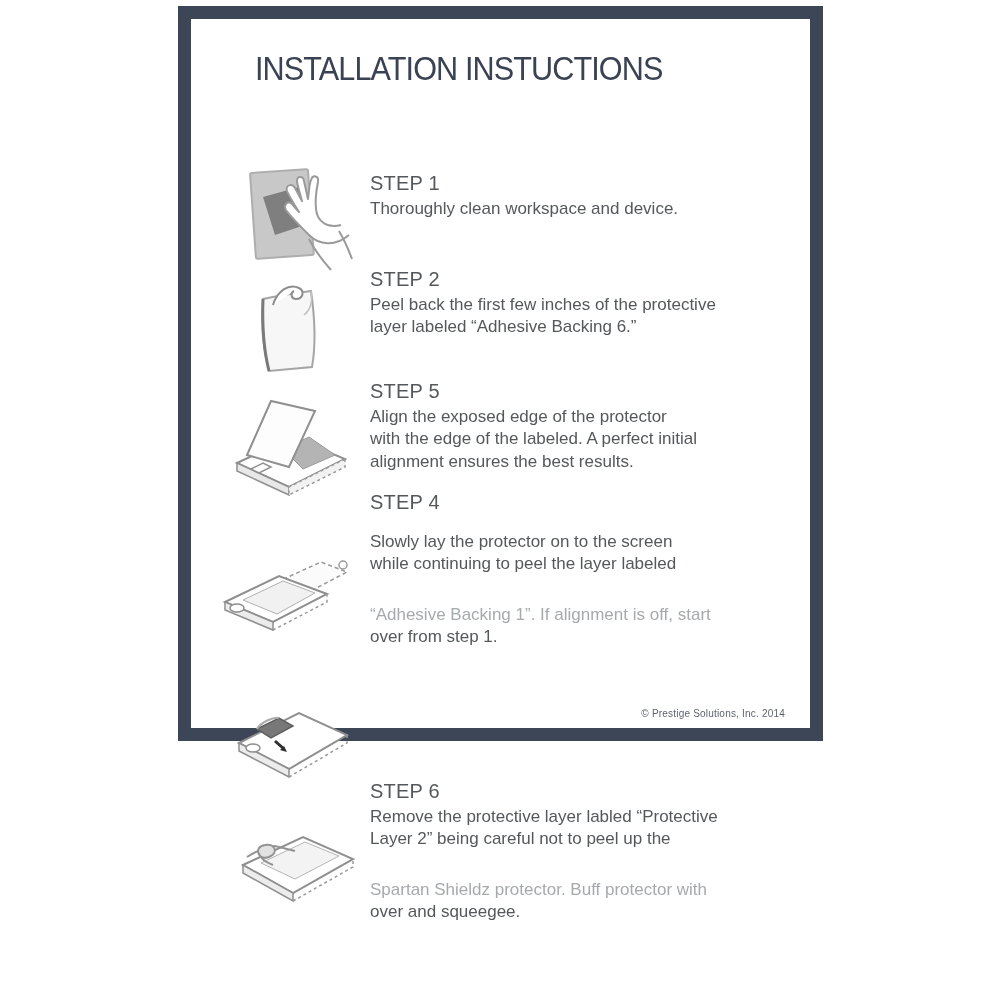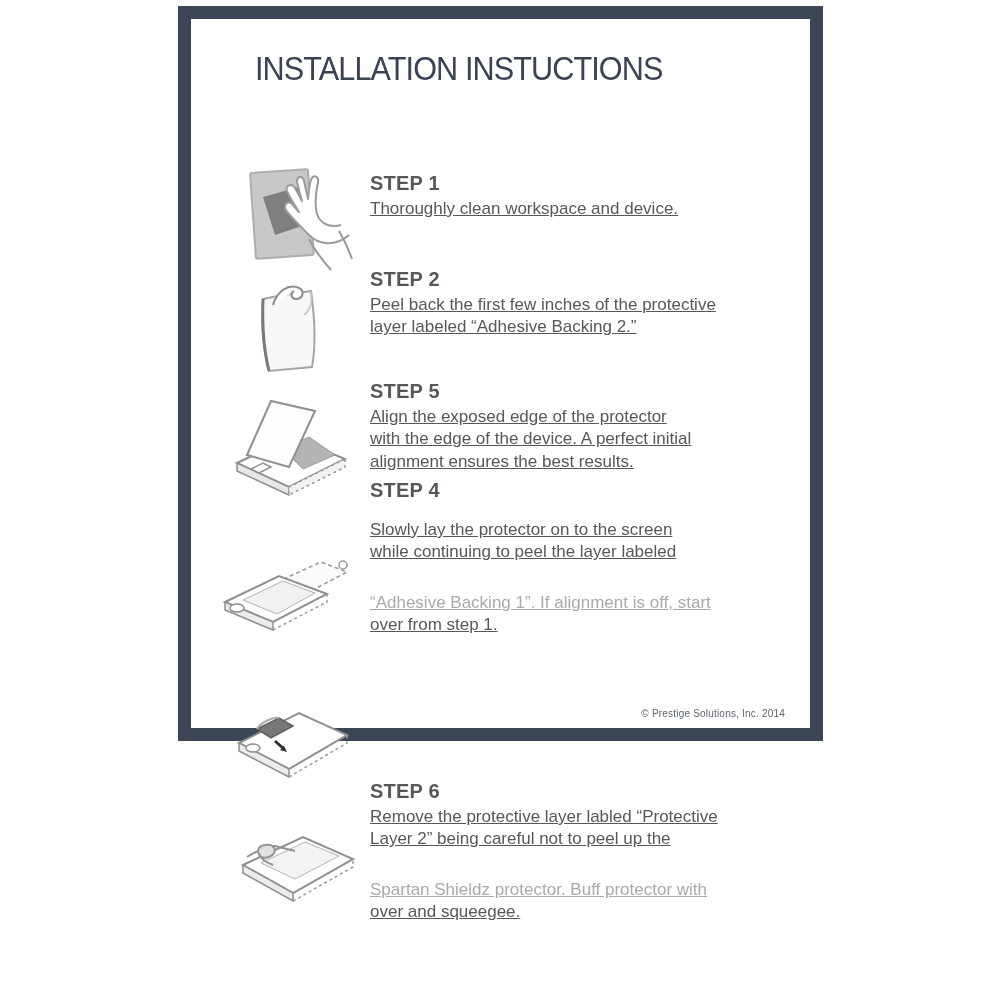--- a/index.html
+++ b/index.html
@@ -14,25 +14,25 @@
     position:absolute;left:178px;top:6px;width:645px;height:735px;
     box-sizing:border-box;border:13px solid var(--frame);background:#fff;
   }
   .doc-title{
     position:absolute;left:64px;top:30px;margin:0;
     font-size:34px;font-weight:400;letter-spacing:-1px;color:var(--title);
     transform:scaleX(.9);transform-origin:0 50%;white-space:nowrap;
   }
   .step{position:absolute;left:179px;width:420px;}
   .step h2{
-    margin:0 0 3px 0;font-size:20px;font-weight:700;color:var(--text);letter-spacing:.2px;
+    margin:0 0 3px 0;font-size:20px;font-weight:400;color:var(--text);letter-spacing:.2px;
   }
   .step.gap h2{margin-bottom:17px;}
   .step p{
-    margin:0;font-size:17px;line-height:22.4px;color:var(--text);white-space:nowrap;text-decoration:underline;
+    margin:0;font-size:17px;line-height:22.4px;color:var(--text);white-space:nowrap;
   }
   .step p.faded{color:var(--faded);margin-top:28px;}
   .icon{position:absolute;}
   .icon svg{display:block;}
   .footer{
     position:absolute;right:25px;bottom:9px;margin:0;
     font-size:10px;color:var(--footer);letter-spacing:.2px;
   }
 </style>
 </head>
@@ -63,52 +63,52 @@
       <svg width="85" height="95" viewBox="0 0 85 95">
         <path d="M14,20 C30,16 48,14 62,12 C66,40 67,66 63,88 L20,92 C13,66 12,44 14,20 Z" fill="#f7f7f7" stroke="#a5a5a5" stroke-width="2"></path>
         <path d="M14,20 C13,46 14,68 20,92" stroke="#7a7a7a" stroke-width="3" fill="none"></path>
         <path d="M62,12 C64,24 60,32 55,36" stroke="#c2c2c2" stroke-width="1.5" fill="none"></path>
         <path d="M24,26 C28,12 40,4 50,9 C56,12 54,20 47,20 C42,20 41,14 45,12" fill="#ffffff" stroke="#8d8d8d" stroke-width="2"></path>
       </svg>
     </div>
     <section class="step" style="top:249px">
       <h2>STEP 2</h2>
       <p>Peel back the first few inches of the protective</p>
-      <p>layer labeled “Adhesive Backing 2.”</p>
+      <p>layer labeled “Adhesive Backing 6.”</p>
     </section>
 
     <div class="icon" style="left:40px;top:372px">
       <svg width="120" height="108" viewBox="0 0 120 108">
         <polygon points="6,72 62,46 114,68 58,96" fill="#ffffff" stroke="#8f8f8f" stroke-width="2"></polygon>
         <polygon points="6,72 6,80 58,104 58,96" fill="#e8e8e8" stroke="#8f8f8f" stroke-width="1.5"></polygon>
         <polygon points="114,68 114,76 58,104 58,96" fill="#f2f2f2" stroke="#9a9a9a" stroke-width="1.5" stroke-dasharray="3 3"></polygon>
         <polygon points="52,58 78,46 104,64 72,78" fill="#b4b4b4" stroke="#9a9a9a" stroke-width="1"></polygon>
         <polygon points="16,64 40,10 84,20 58,76" fill="#fdfdfd" stroke="#909090" stroke-width="2"></polygon>
         <polygon points="20,78 32,72 40,76 28,82" fill="#ffffff" stroke="#8f8f8f" stroke-width="1.5"></polygon>
       </svg>
     </div>
     <section class="step" style="top:361px">
       <h2>STEP 5</h2>
       <p>Align the exposed edge of the protector</p>
-      <p>with the edge of the device. A perfect initial</p>
+      <p>with the edge of the labeled. A perfect initial</p>
       <p>alignment ensures the best results.</p>
     </section>
 
     <div class="icon" style="left:28px;top:535px">
       <svg width="132" height="90" viewBox="0 0 132 90">
         <polygon points="58,28 102,8 128,18 86,40" fill="#fbfbfb" stroke="#9a9a9a" stroke-width="1.5" stroke-dasharray="4 3"></polygon>
         <circle cx="124" cy="11" r="4" fill="#ffffff" stroke="#9a9a9a" stroke-width="1.5"></circle>
         <polygon points="6,48 60,22 108,40 54,68" fill="#ffffff" stroke="#8f8f8f" stroke-width="2"></polygon>
         <polygon points="24,46 64,27 96,39 58,60" fill="#f1f1f1" stroke="#b0b0b0" stroke-width="1"></polygon>
         <polygon points="6,48 6,56 54,76 54,68" fill="#ececec" stroke="#8f8f8f" stroke-width="1.5"></polygon>
         <path d="M54,76 L108,48 L108,40" fill="none" stroke="#9a9a9a" stroke-width="1.5" stroke-dasharray="3 3"></path>
         <ellipse cx="18" cy="54" rx="7" ry="4" fill="#ffffff" stroke="#8f8f8f" stroke-width="1.5"></ellipse>
       </svg>
     </div>
-    <section class="step gap" style="top:460px">
+    <section class="step gap" style="top:472px">
       <h2>STEP 4</h2>
       <p>Slowly lay the protector on to the screen</p>
       <p>while continuing to peel the layer labeled</p>
       <p class="faded">“Adhesive Backing 1”. If alignment is off, start</p>
       <p>over from step 1.</p>
     </section>
 
     <div class="icon" style="left:42px;top:672px">
       <svg width="120" height="92" viewBox="0 0 120 92">
         <polygon points="6,52 66,22 114,44 56,78" fill="#ffffff" stroke="#8f8f8f" stroke-width="2"></polygon>

